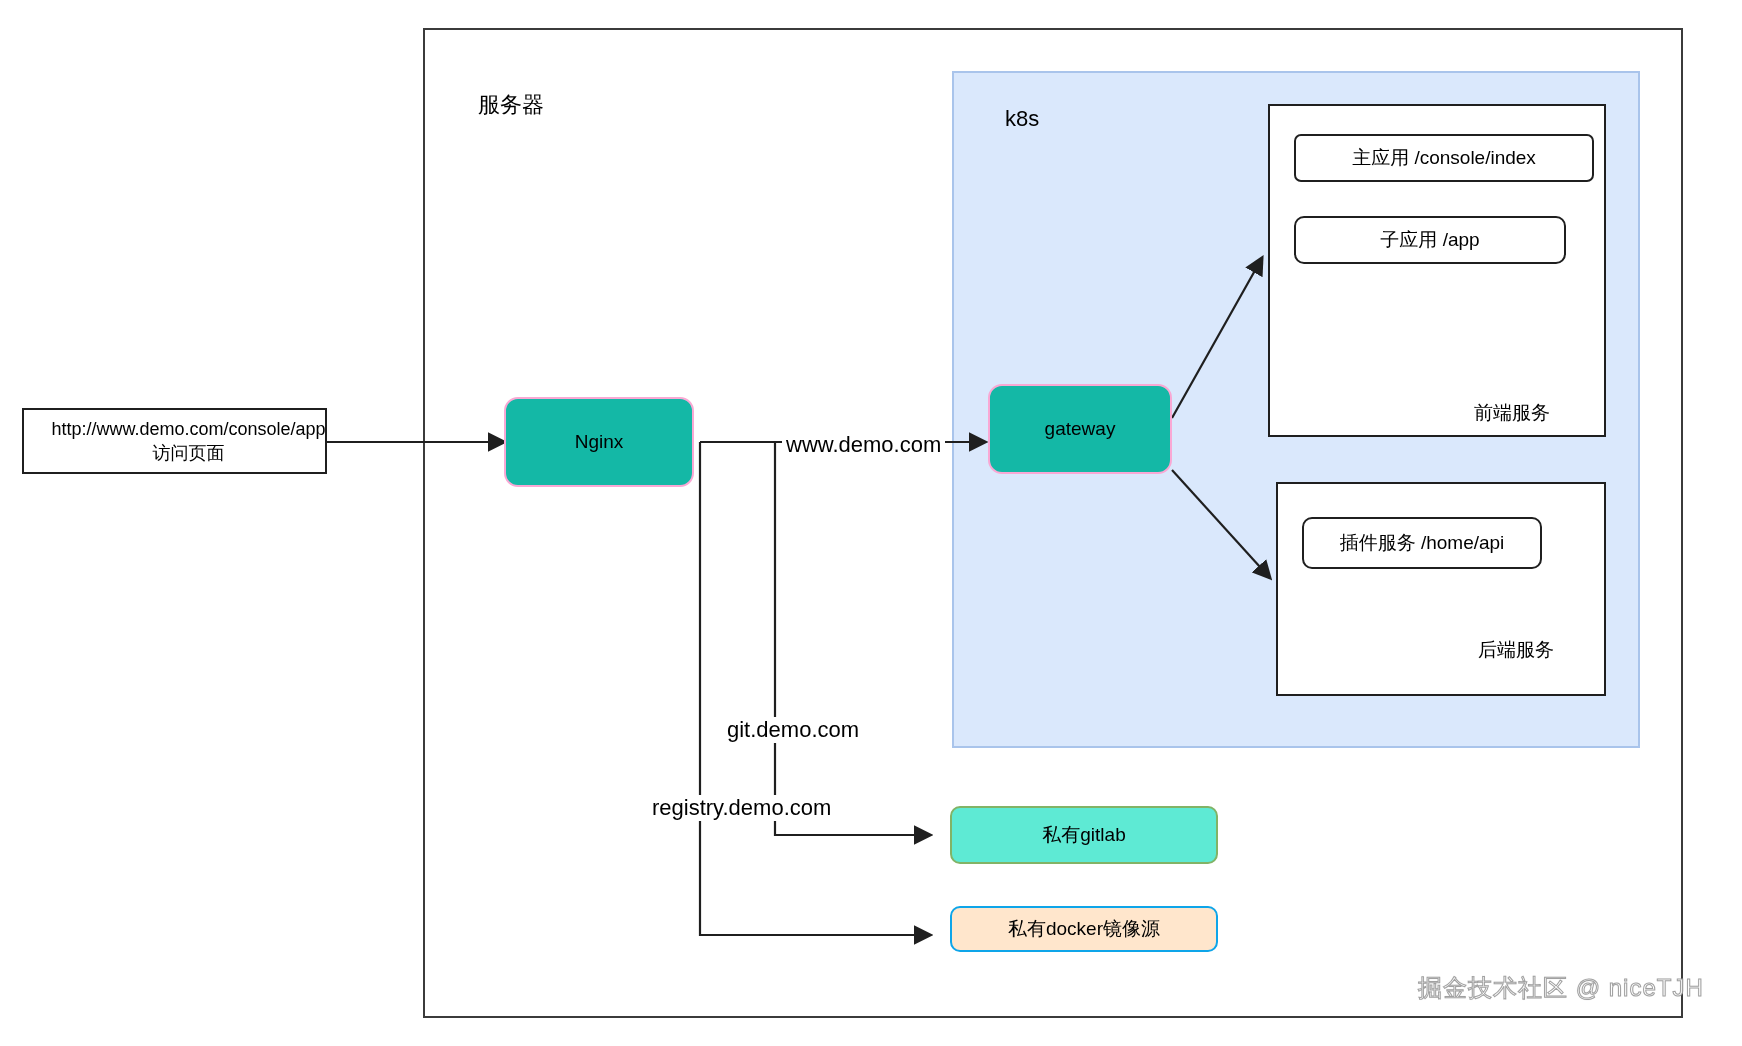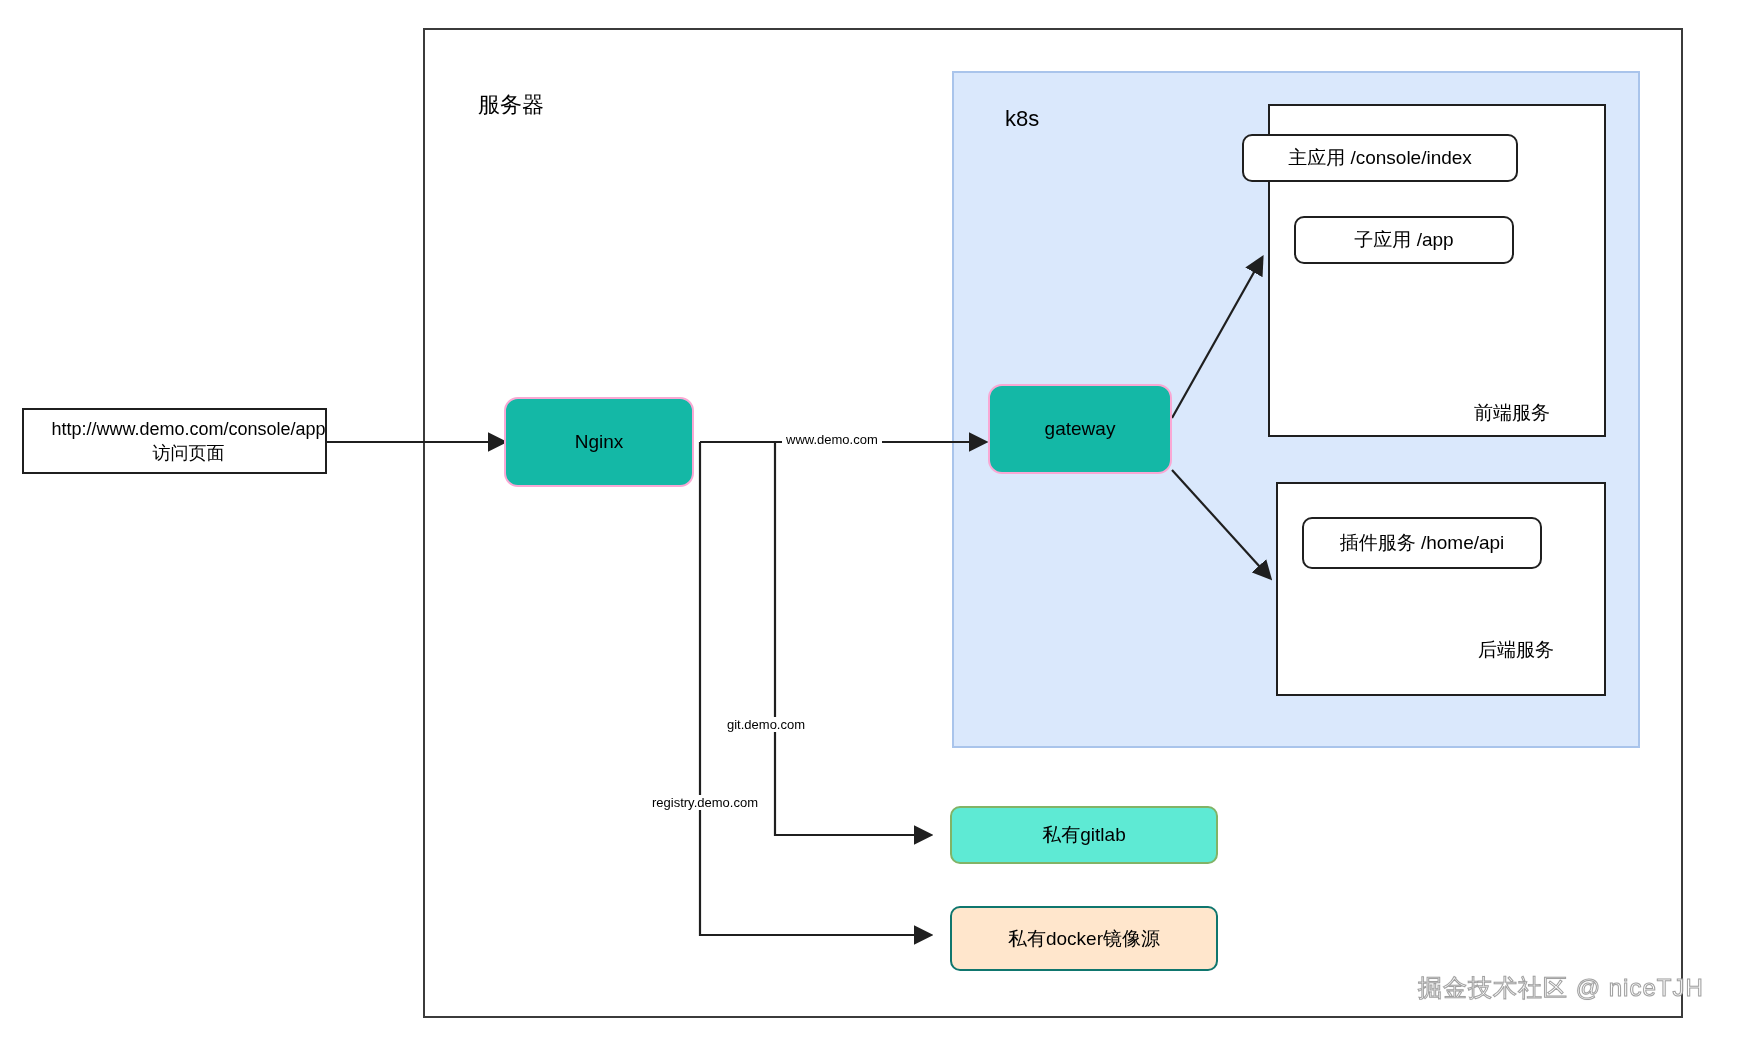--- a/index.html
+++ b/index.html
@@ -70,21 +70,21 @@
     position: absolute;
     color: #000000;
     white-space: nowrap;
   }
   .edge-label {
     position: absolute;
     background: #ffffff;
     padding: 0 4px;
     white-space: nowrap;
     color: #000000;
-    font-size: 13px;
+    font-size: 22px;
   }
   .watermark {
     position: absolute;
     font-size: 24px;
     color: #ffffff;
     letter-spacing: 1px;
     white-space: nowrap;
     -webkit-text-stroke: 1px #9a9a9a;
     text-shadow: 0 0 1px #a8a8a8;
     opacity: 0.92;
@@ -137,42 +137,42 @@
   </div>
 
   <div class="node rounded fs-19" style="left:504px; top:397px; width:190px; height:90px;">
     <span>Nginx</span>
   </div>
 
   <div class="node rounded fs-19" style="left:988px; top:384px; width:184px; height:90px;">
     <span>gateway</span>
   </div>
 
-  <div class="node rounded-sm fs-19" style="left:1242px; top:134px; width:276px; height:48px;">
+  <div class="node rounded-sm fs-19" style="left:1294px; top:134px; width:300px; height:48px;border-radius:7px;">
     <span>主应用 /console/index</span>
   </div>
 
-  <div class="node rounded-sm fs-19" style="left:1294px; top:216px; width:220px; height:48px;">
+  <div class="node rounded-sm fs-19" style="left:1294px; top:216px; width:272px; height:48px;">
     <span>子应用 /app</span>
   </div>
 
 
   <div class="group-label fs-19" style="left:1474px; top:400px;">前端服务</div>
 
   <div class="node rounded-sm fs-19" style="left:1302px; top:517px; width:240px; height:52px;">
     <span>插件服务 /home/api</span>
   </div>
 
   <div class="group-label fs-19" style="left:1478px; top:637px;">后端服务</div>
 
   <div class="node fs-19" style="left:950px; top:806px; width:268px; height:58px; background:#5eead4; border:2px solid #82b366; border-radius:10px;">
     <span>私有gitlab</span>
   </div>
 
-  <div class="node fs-19" style="left:950px; top:906px; width:268px; height:65px; background:#ffe6cc; border:2px solid #0f766e; border-radius:10px;text-align:center;">
+  <div class="node fs-19" style="left:950px; top:906px; width:268px; height:46px; background:#ffe6cc; border:2px solid #0ea5e9; border-radius:10px;text-align:center;">
     <span>私有docker镜像源</span>
   </div>
 
   <div class="edge-label" style="left:782px; top:432px;">www.demo.com</div>
 
   <div class="edge-label" style="left:723px; top:717px;">git.demo.com</div>
 
   <div class="edge-label" style="left:648px; top:795px;">registry.demo.com</div>
 
   <div class="watermark" style="left:1418px; top:972px;">掘金技术社区 @ niceTJH</div>

